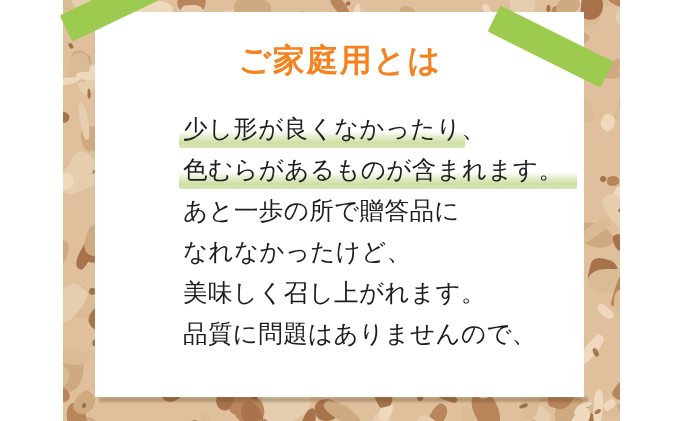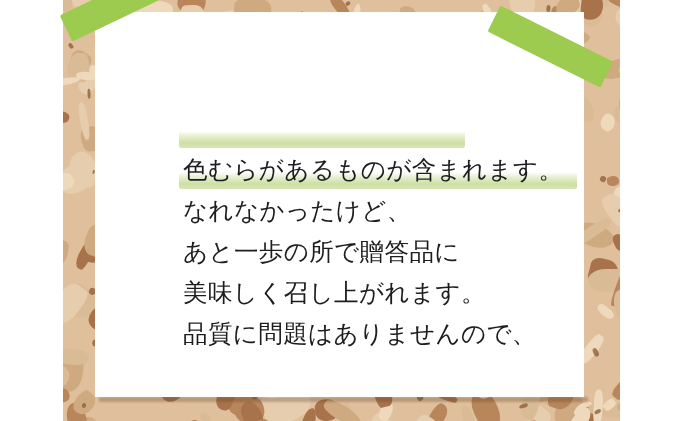--- a/index.html
+++ b/index.html
@@ -598,34 +598,36 @@
       <div class="blob" style="width: 4.06937px; height: 4.0624px; left: 323.688px; top: 36.0977px; background: rgb(138, 90, 51); opacity: 0.75; transform: rotate(65.2833deg);"></div>
     </div>
 
   <div id="card-shadow"></div>
 
   <div id="card"></div>
 
   <div class="tape" id="tape-left"></div>
   <div class="tape" id="tape-right"></div>
 
+  <div id="title">ご家庭用とは</div>
 
   <div id="body-lines">
     <div class="line hl" id="line-1">
       <span class="hl-bg"></span>
+      <span class="txt">少し形が良くなかったり、</span>
     </div>
     <div class="line hl" id="line-2">
       <span class="hl-bg"></span>
       <span class="txt">色むらがあるものが含まれます。</span>
     </div>
+    <div class="line" id="line-3">
+      <span class="txt">あと一歩の所で贈答品に</span>
+    </div>
     <div class="line" id="line-4">
       <span class="txt">なれなかったけど、</span>
-    </div>
-    <div class="line" id="line-3">
-      <span class="txt">あと一歩の所で贈答品に</span>
     </div>
     <div class="line" id="line-6">
       <span class="txt">美味しく召し上がれます。</span>
     </div>
     <div class="line" id="line-5">
       <span class="txt">品質に問題はありませんので、</span>
     </div>
   </div>
 
 </div>

